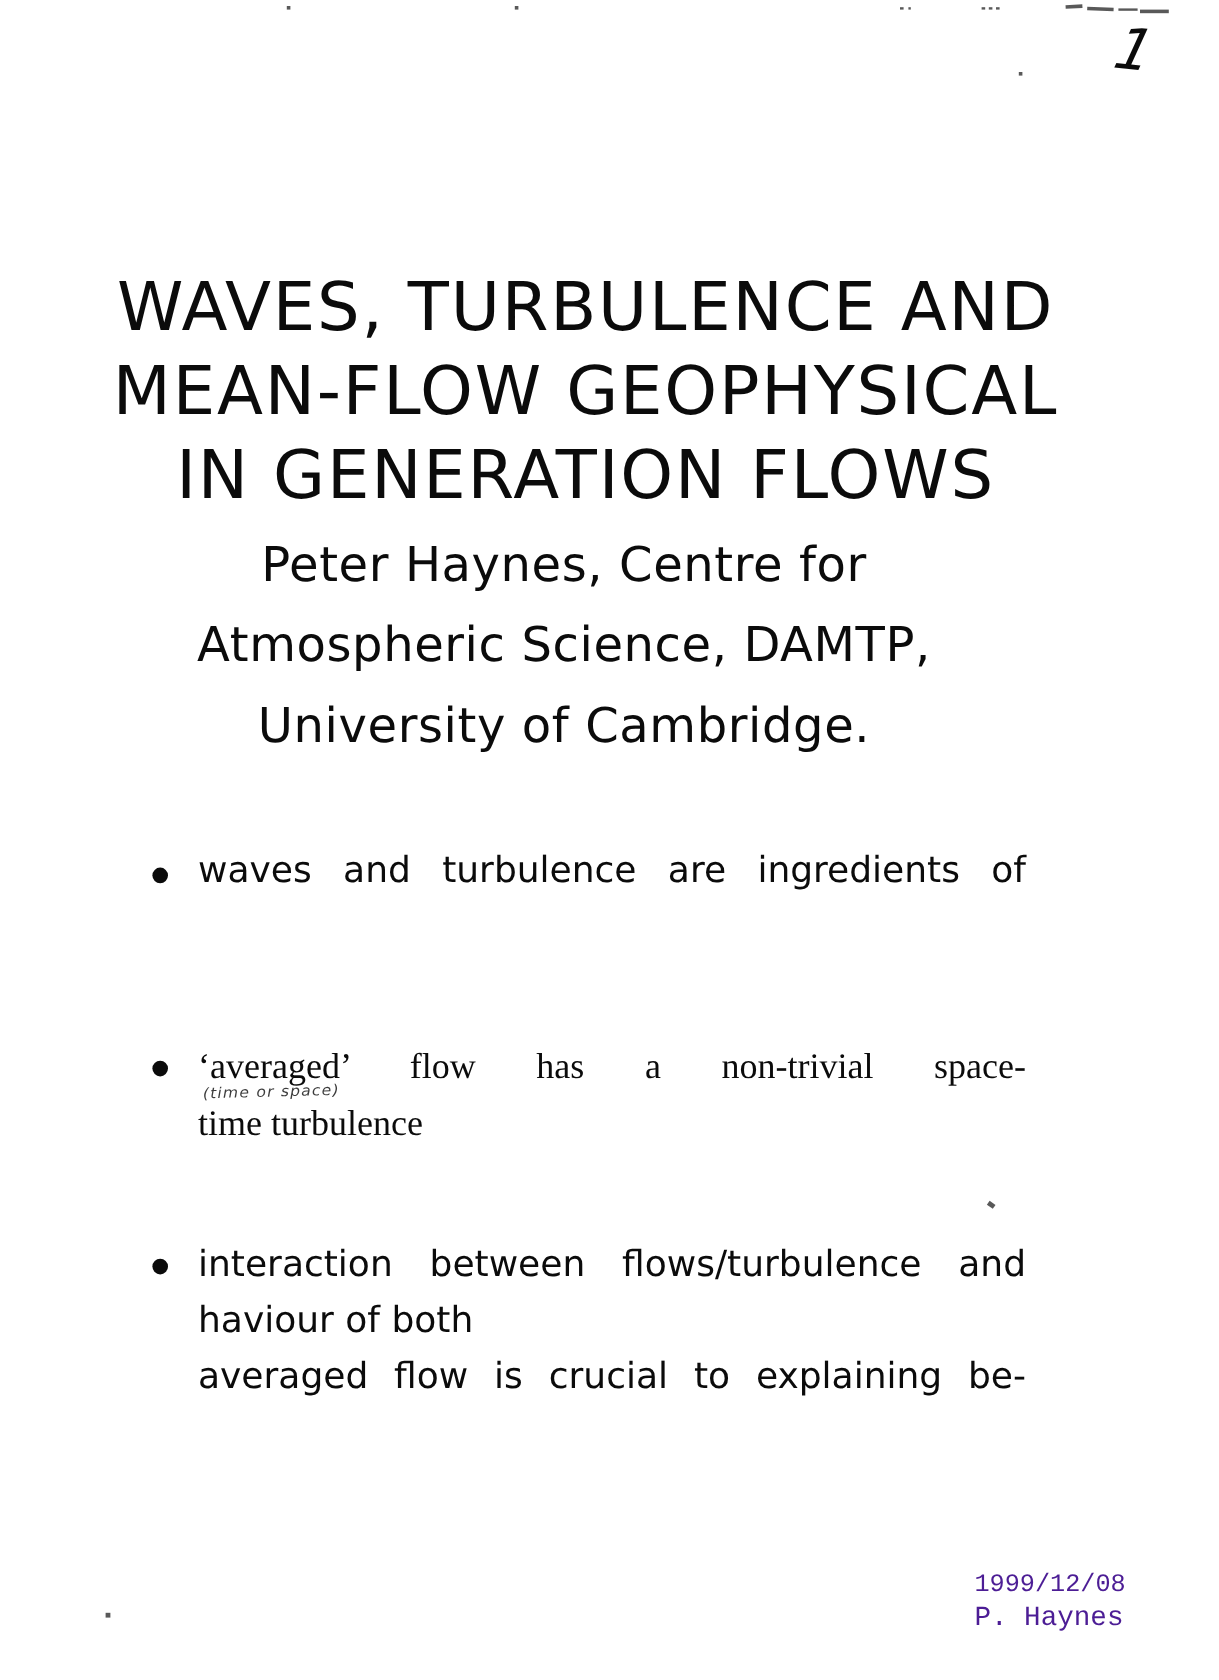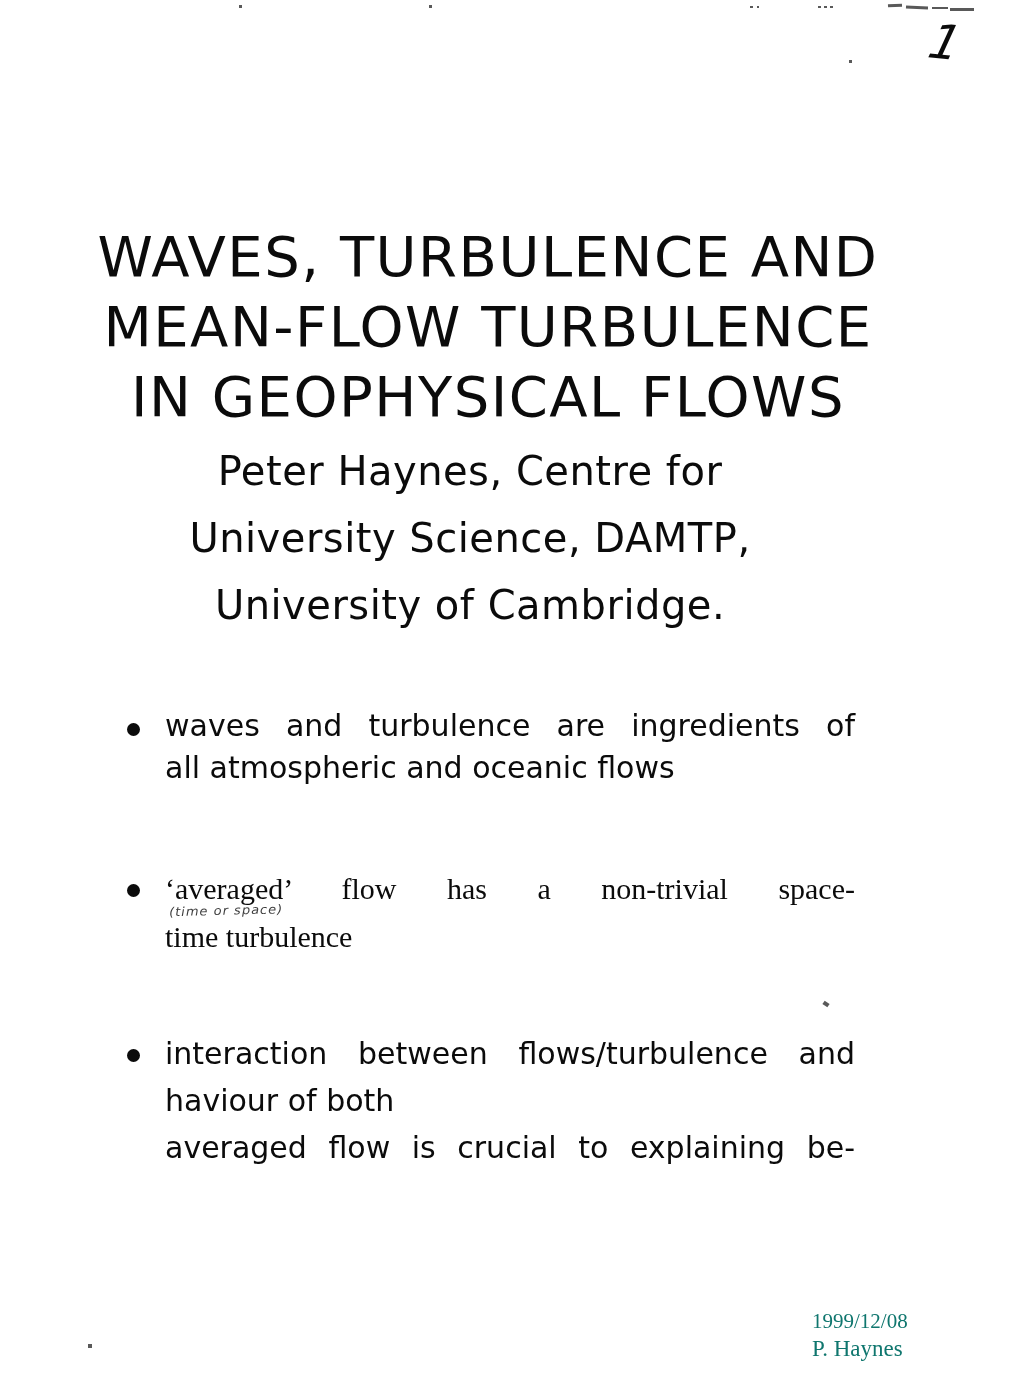--- a/index.html
+++ b/index.html
@@ -88,22 +88,22 @@
     font-weight: 500;
     transform: rotate(6deg) skewX(-8deg);
     color: #0b0b0b;
   }
 
   
   .footer-block {
     position: absolute;
     top: 1308px;
     left: 812px;
-    font-family: Liberation Serif, serif;
-    color: #0f766e;
+    font-family: Liberation Mono, monospace;
+    color: #4c1d95;
   }
   .footer-date { font-size: 21px; line-height: 27px; }
   .footer-name { font-size: 23px; line-height: 27px; }
 
   
   .artifact { position: absolute; background: #222; opacity: 0.75; }
   .a1 { left: 239px; top: 5px;  width: 3px;  height: 3px; }
   .a2 { left: 429px; top: 5px;  width: 3px;  height: 3px; }
   .a3 { left: 750px; top: 6px;  width: 3px;  height: 2px; }
   .a4 { left: 757px; top: 6px;  width: 2px;  height: 2px; }
@@ -135,34 +135,33 @@
   <div class="artifact a10"></div>
   <div class="artifact a11"></div>
   <div class="artifact a12"></div>
   <div class="artifact a13"></div>
   <div class="artifact a14"></div>
 
   <div class="page-number">1</div>
 
   <div class="title-block">
     <div class="title-line">WAVES, TURBULENCE AND</div>
-    <div class="title-line">MEAN-FLOW TURBULENCE</div>
-    <div class="title-line">IN GEOPHYSICAL FLOWS</div>
+    <div class="title-line">MEAN-FLOW GEOPHYSICAL</div>
+    <div class="title-line">IN GENERATION FLOWS</div>
   </div>
 
   <div class="author-block">
     <div class="author-line">Peter Haynes, Centre for</div>
-    <div class="author-line">University Science, DAMTP,</div>
+    <div class="author-line">Atmospheric Science, DAMTP,</div>
     <div class="author-line">University of Cambridge.</div>
   </div>
 
   <div class="bullet-dot" style="left:127px; top:723px;"></div>
   <div class="bullet-text b1" style="top:705px;">
     <div class="line just">waves and turbulence are ingredients of</div>
-    <div class="line">all atmospheric and oceanic flows</div>
   </div>
 
   <div class="bullet-dot" style="left:127px; top:884px;"></div>
   <div class="bullet-text b2" style="top:865px;">
     <div class="line just">‘averaged’ flow has a non-trivial space-</div>
     <div class="line">time turbulence</div>
   </div>
   <div class="hand-note">(time or space)</div>
 
   <div class="bullet-dot" style="left:127px; top:1049px;"></div>

